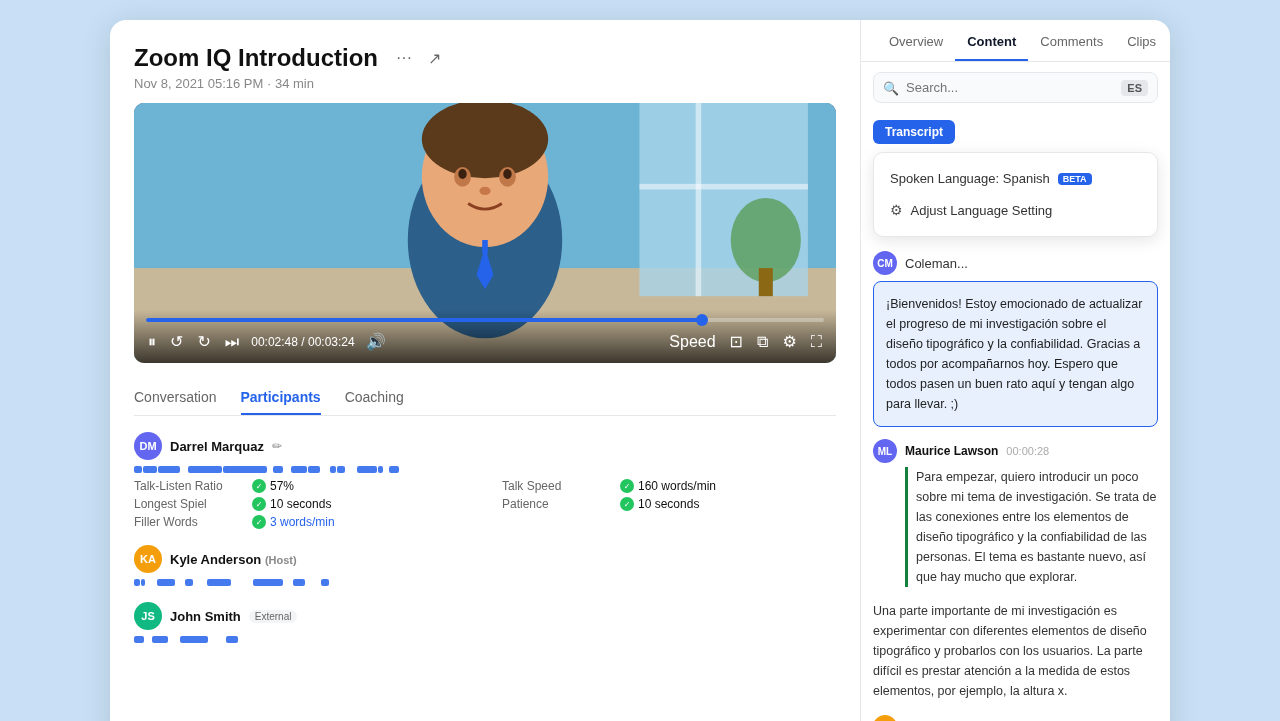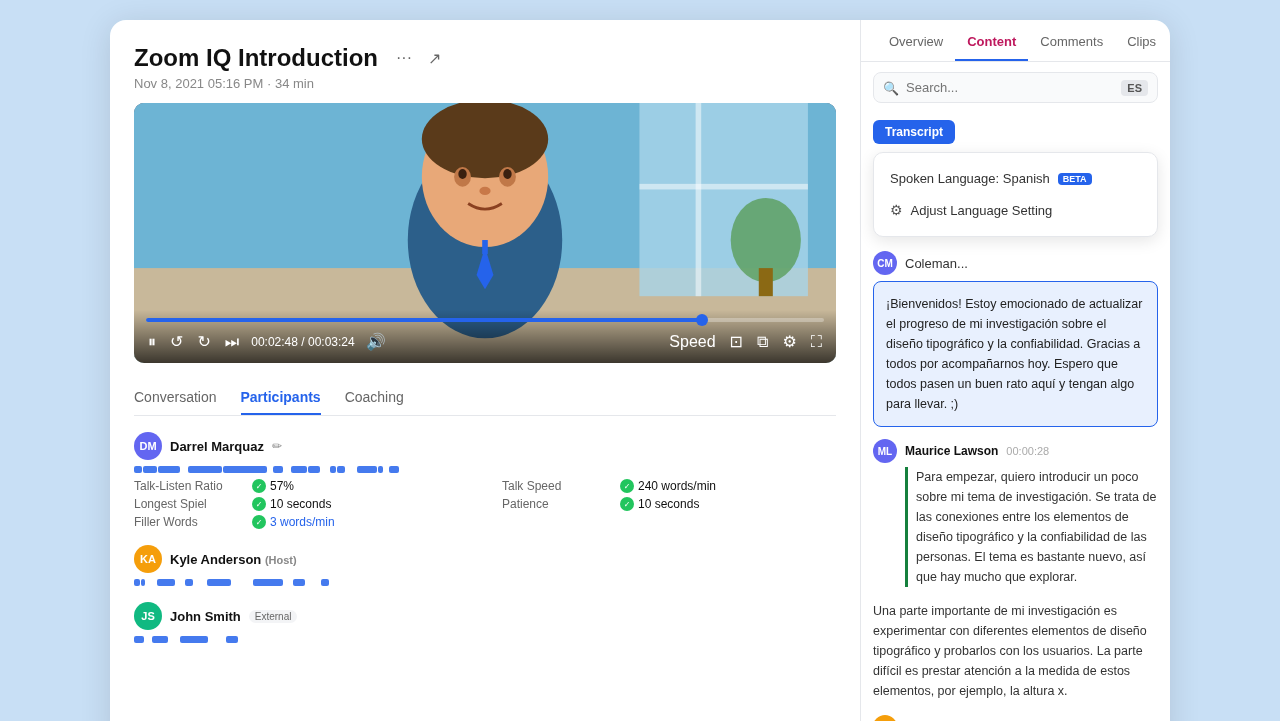--- a/index.html
+++ b/index.html
@@ -258,21 +258,21 @@
       font-size: 13px;
       color: #666;
       cursor: pointer;
       border-bottom: 2px solid transparent;
       background: none;
       border-top: none;
       border-left: none;
       border-right: none;
     }
     .right-tab.active {
-      color: #be185d;
+      color: #0f172a;
       border-bottom: 2px solid #2563eb;
       font-weight: 600;
     }
     .search-bar-row {
       padding: 10px 12px;
       position: relative;
     }
     .search-input {
       width: 100%;
       padding: 7px 12px 7px 32px;
@@ -550,21 +550,21 @@
             <span class="stat-label">Talk-Listen Ratio</span>
             <span class="stat-value">
               <span class="check-icon">✓</span>
               <span>57%</span>
             </span>
           </div>
           <div class="stat-row">
             <span class="stat-label">Talk Speed</span>
             <span class="stat-value">
               <span class="check-icon">✓</span>
-              <span>240 words/min</span>
+              <span>160 words/min</span>
             </span>
           </div>
           <div class="stat-row">
             <span class="stat-label">Longest Spiel</span>
             <span class="stat-value">
               <span class="check-icon">✓</span>
               <span>10 seconds</span>
             </span>
           </div>
           <div class="stat-row">

